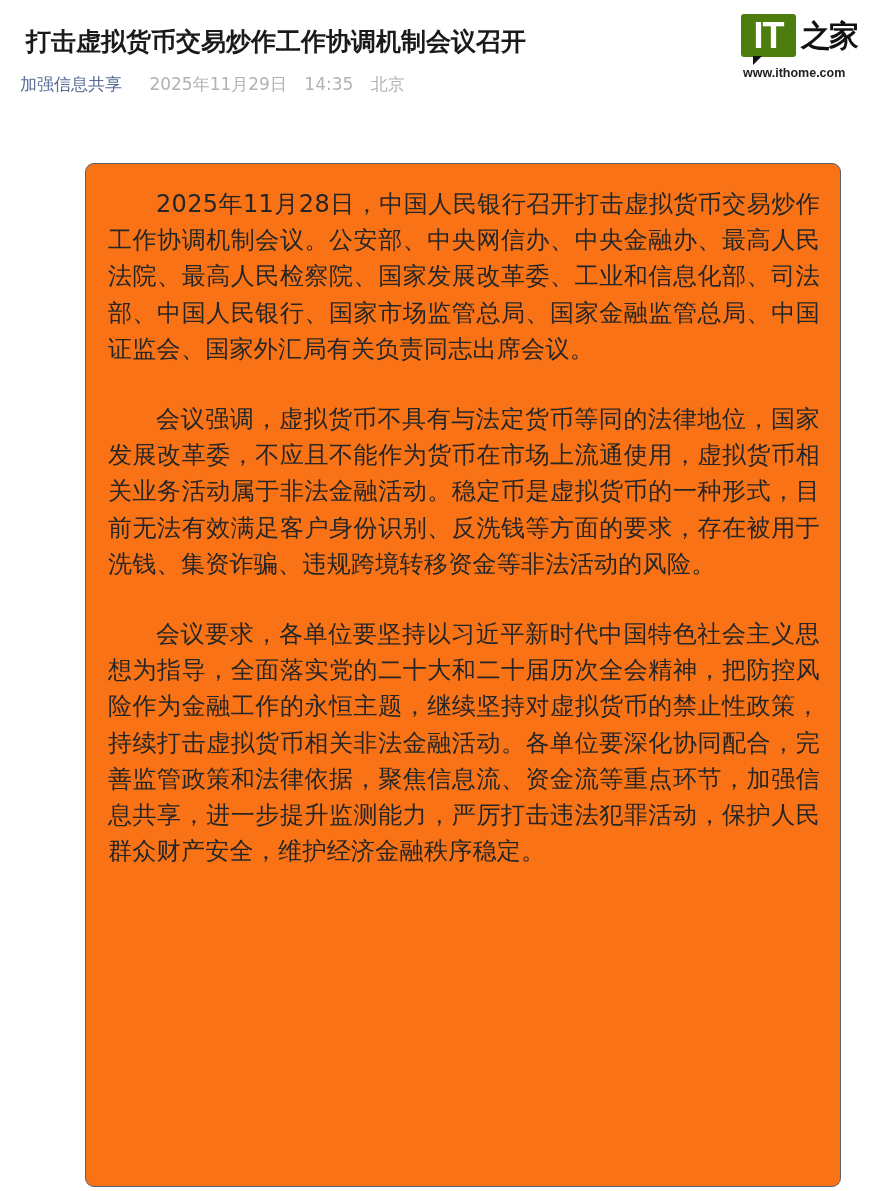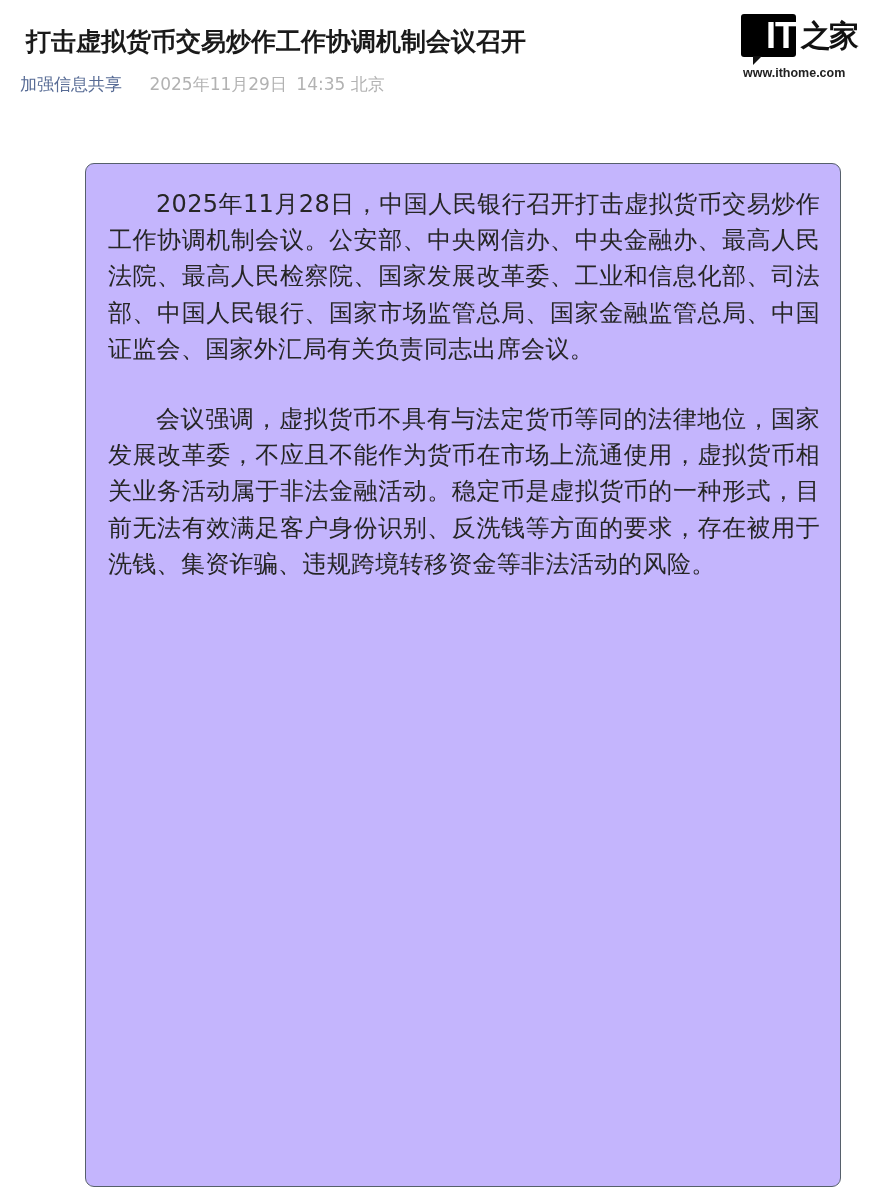--- a/index.html
+++ b/index.html
@@ -36,44 +36,44 @@
     white-space: nowrap;
   }
   .meta .source {
     color: #576b95;
     margin-right: 12px;
   }
   .meta .date, .meta .time, .meta .location {
     color: #b2b2b2;
     margin-left: 10px;
   }
-  .meta .time { margin-left: 4px; }
-  .meta .location { margin-left: 0; }
+  .meta .time { margin-left: 12px; }
+  .meta .location { margin-left: 12px; }
 
   .logo {
     position: absolute;
     left: 741px;
     top: 14px;
     width: 120px;
     height: 72px;
   }
   .logo-box {
     position: absolute;
     left: 0;
     top: 0;
     width: 55px;
     height: 43px;
-    background: #000000;
+    background: #4d7c0f;
     border-radius: 3px;
     color: #ffffff;
     font-family: "Liberation Sans", sans-serif;
     font-weight: bold;
     font-size: 36px;
     line-height: 43px;
-    text-align: right;
+    text-align: center;
     letter-spacing: -1px;
   }
   .logo-tail {
     position: absolute;
     left: 12px;
     top: 42px;
     width: 0;
     height: 0;
     border-left: 0 solid transparent;
     border-right: 9px solid transparent;
@@ -104,21 +104,21 @@
 
   .article-box {
     position: absolute;
     left: 85px;
     top: 163px;
     width: 756px;
     height: 1024px;
     box-sizing: border-box;
     border: 1.5px solid #56606b;
     border-radius: 9px;
-    background: #c4b5fd;
+    background: #f97316;
     padding: 22px 20px 0 22px;
   }
   .para {
     margin: 0 0 34px 0;
     font-size: 24px;
     line-height: 36.2px;
     text-indent: 2em;
     color: #262626;
     text-align: justify;
     letter-spacing: 0.3px;
@@ -139,13 +139,14 @@
 <div class="logo">
   <div class="logo-box">IT</div>
   <div class="logo-tail"></div>
   <div class="logo-cn">之家</div>
   <div class="logo-url">www.ithome.com</div>
 </div>
 
 <div class="article-box">
   <p class="para">2025年11月28日，中国人民银行召开打击虚拟货币交易炒作工作协调机制会议。公安部、中央网信办、中央金融办、最高人民法院、最高人民检察院、国家发展改革委、工业和信息化部、司法部、中国人民银行、国家市场监管总局、国家金融监管总局、中国证监会、国家外汇局有关负责同志出席会议。</p>
   <p class="para">会议强调，虚拟货币不具有与法定货币等同的法律地位，国家发展改革委，不应且不能作为货币在市场上流通使用，虚拟货币相关业务活动属于非法金融活动。稳定币是虚拟货币的一种形式，目前无法有效满足客户身份识别、反洗钱等方面的要求，存在被用于洗钱、集资诈骗、违规跨境转移资金等非法活动的风险。</p>
+  <p class="para">会议要求，各单位要坚持以习近平新时代中国特色社会主义思想为指导，全面落实党的二十大和二十届历次全会精神，把防控风险作为金融工作的永恒主题，继续坚持对虚拟货币的禁止性政策，持续打击虚拟货币相关非法金融活动。各单位要深化协同配合，完善监管政策和法律依据，聚焦信息流、资金流等重点环节，加强信息共享，进一步提升监测能力，严厉打击违法犯罪活动，保护人民群众财产安全，维护经济金融秩序稳定。</p>
 </div>
 
 </body></html>

